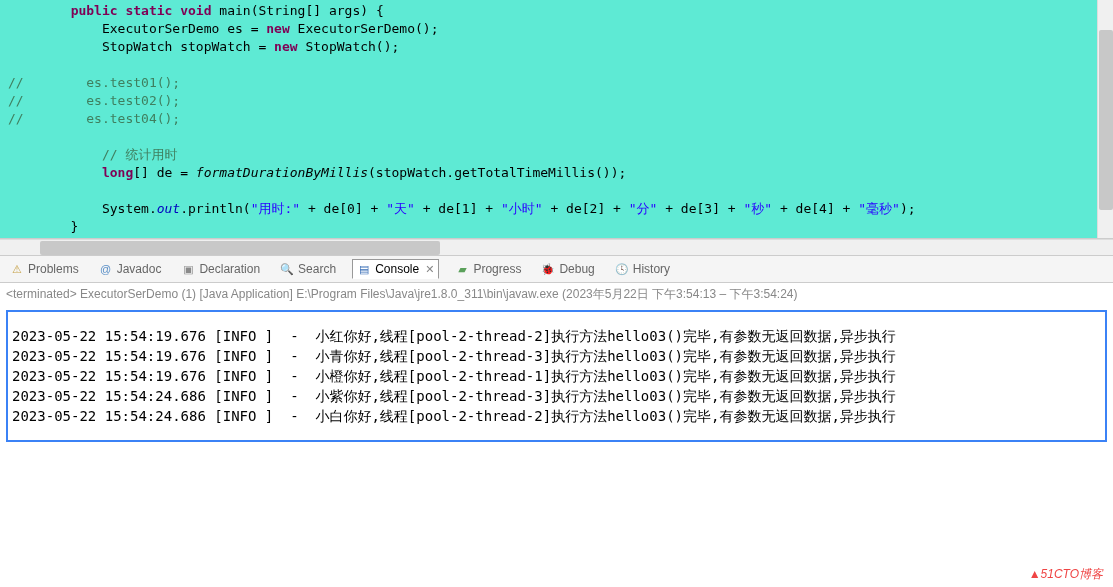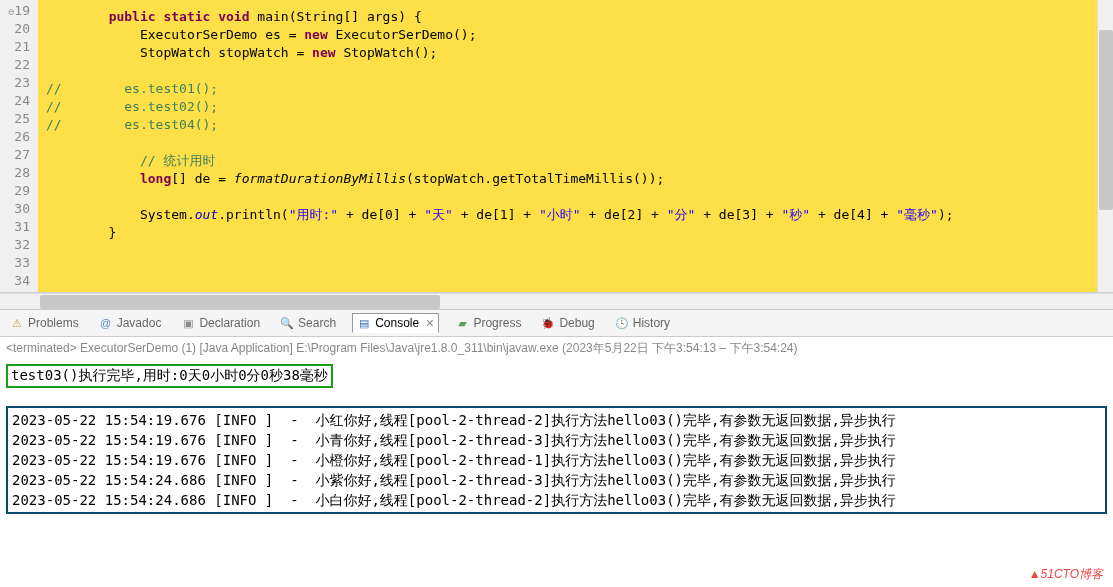--- a/index.html
+++ b/index.html
@@ -2,21 +2,21 @@
 <html><head>
   <meta charset="utf-8">
   <style>
     * { margin: 0; padding: 0; box-sizing: border-box; }
     body { font-family: Consolas, Monaco, monospace; font-size: 13px; background: #fff; width: 1113px; }
     
     .editor-area { display: flex; background: #d4e8d4; border-bottom: 1px solid #ccc; position: relative; }
     .gutter { background: #f0f0f0; padding: 2px 8px 2px 4px; text-align: right; color: #888; user-select: none; min-width: 38px; }
     .gutter-line { height: 18px; line-height: 18px; }
     .fold-marker { color: #999; font-size: 10px; display: inline-block; width: 10px; }
-    .code-area { flex: 1; padding: 8px 0; background: #fde047; overflow-x: auto; }
+    .code-area { flex: 1; padding: 2px 0; background: #5eead4; overflow-x: auto; }
     .code-line { height: 18px; line-height: 18px; white-space: pre; padding-left: 8px; }
     
     .kw { color: #7f0055; font-weight: bold; }
     .method-italic { font-style: italic; color: #000; }
     .comment { color: #3f7f5f; }
     .str { color: #2a00ff; }
     .static-field { color: #0000c0; font-style: italic; }
     
     .scrollbar-v { width: 16px; background: #f0f0f0; border-left: 1px solid #ddd; position: relative; }
     .scrollbar-v-thumb { position: absolute; top: 30px; width: 14px; height: 180px; background: #c8c8c8; border-radius: 2px; left: 1px; }
@@ -29,47 +29,29 @@
     .tab { display: flex; align-items: center; gap: 4px; color: #666; cursor: pointer; padding: 2px 4px; }
     .tab.active { background: #fff; border: 1px solid #999; border-bottom: 1px solid #fff; color: #000; }
     .tab-icon { width: 14px; height: 14px; display: inline-flex; align-items: center; justify-content: center; font-size: 11px; }
     .tab-close { color: #888; font-size: 11px; margin-left: 2px; }
     
     .console-header { font-family: 'Segoe UI', Arial, sans-serif; font-size: 12px; padding: 3px 6px; color: #555; background: #fff; }
     .terminated { color: #888; }
     
     .console-body { padding: 4px 6px; background: #fff; font-family: Consolas, Monaco, monospace; font-size: 14px; }
     .green-box { border: 2px solid #1a9e1a; padding: 1px 3px; display: inline-block; margin-bottom: 18px; }
-    .red-box { border: 2px solid #0c4a6e; padding: 2px 4px; }
+    .red-box { border: 2px solid #3b82f6; padding: 14px 4px; }
     .log-line { white-space: pre; line-height: 20px; }
     
     .watermark { position: absolute; right: 10px; bottom: 4px; color: #ef4444; font-size: 12px; font-family: Arial; font-style: italic; }
   </style>
 </head>
 <body>
 
 <div class="editor-area">
-  <div class="gutter" id="gutter">
-      <div class="gutter-line"><span class="fold-marker">⊖</span>19</div>
-      <div class="gutter-line">20</div>
-      <div class="gutter-line">21</div>
-      <div class="gutter-line">22</div>
-      <div class="gutter-line">23</div>
-      <div class="gutter-line">24</div>
-      <div class="gutter-line">25</div>
-      <div class="gutter-line">26</div>
-      <div class="gutter-line">27</div>
-      <div class="gutter-line">28</div>
-      <div class="gutter-line">29</div>
-      <div class="gutter-line">30</div>
-      <div class="gutter-line">31</div>
-      <div class="gutter-line">32</div>
-      <div class="gutter-line">33</div>
-      <div class="gutter-line">34</div>
-    </div>
   <div class="code-area" id="code">
       <div class="code-line">        <span class="kw">public static void</span> main(String[] args) {</div>
       <div class="code-line">            ExecutorSerDemo es = <span class="kw">new</span> ExecutorSerDemo();</div>
       <div class="code-line">            StopWatch stopWatch = <span class="kw">new</span> StopWatch();</div>
       <div class="code-line"></div>
       <div class="code-line"><span class="comment">//        es.test01();</span></div>
       <div class="code-line"><span class="comment">//        es.test02();</span></div>
       <div class="code-line"><span class="comment">//        es.test04();</span></div>
       <div class="code-line"></div>
       <div class="code-line">            <span class="comment">// 统计用时</span></div>
@@ -127,23 +109,20 @@
       <span class="tab-icon" style="color:#888">🕓</span>
       <span>History</span>
     </div>
   </div>
 
 <div class="console-header">
   <span class="terminated">&lt;terminated&gt; ExecutorSerDemo (1) [Java Application] E:\Program Files\Java\jre1.8.0_311\bin\javaw.exe (2023年5月22日 下午3:54:13 – 下午3:54:24)</span>
 </div>
 
 <div class="console-body">
-  <div class="green-box">
-    <span>test03()执行完毕,用时:0天0小时0分0秒38毫秒</span>
-  </div>
   <div class="red-box" id="logbox">
       <div class="log-line">2023-05-22 15:54:19.676 [INFO ]  -  小红你好,线程[pool-2-thread-2]执行方法hello03()完毕,有参数无返回数据,异步执行</div>
       <div class="log-line">2023-05-22 15:54:19.676 [INFO ]  -  小青你好,线程[pool-2-thread-3]执行方法hello03()完毕,有参数无返回数据,异步执行</div>
       <div class="log-line">2023-05-22 15:54:19.676 [INFO ]  -  小橙你好,线程[pool-2-thread-1]执行方法hello03()完毕,有参数无返回数据,异步执行</div>
       <div class="log-line">2023-05-22 15:54:24.686 [INFO ]  -  小紫你好,线程[pool-2-thread-3]执行方法hello03()完毕,有参数无返回数据,异步执行</div>
       <div class="log-line">2023-05-22 15:54:24.686 [INFO ]  -  小白你好,线程[pool-2-thread-2]执行方法hello03()完毕,有参数无返回数据,异步执行</div>
     </div>
 </div>
 
 <div class="watermark">▲51CTO博客</div>

